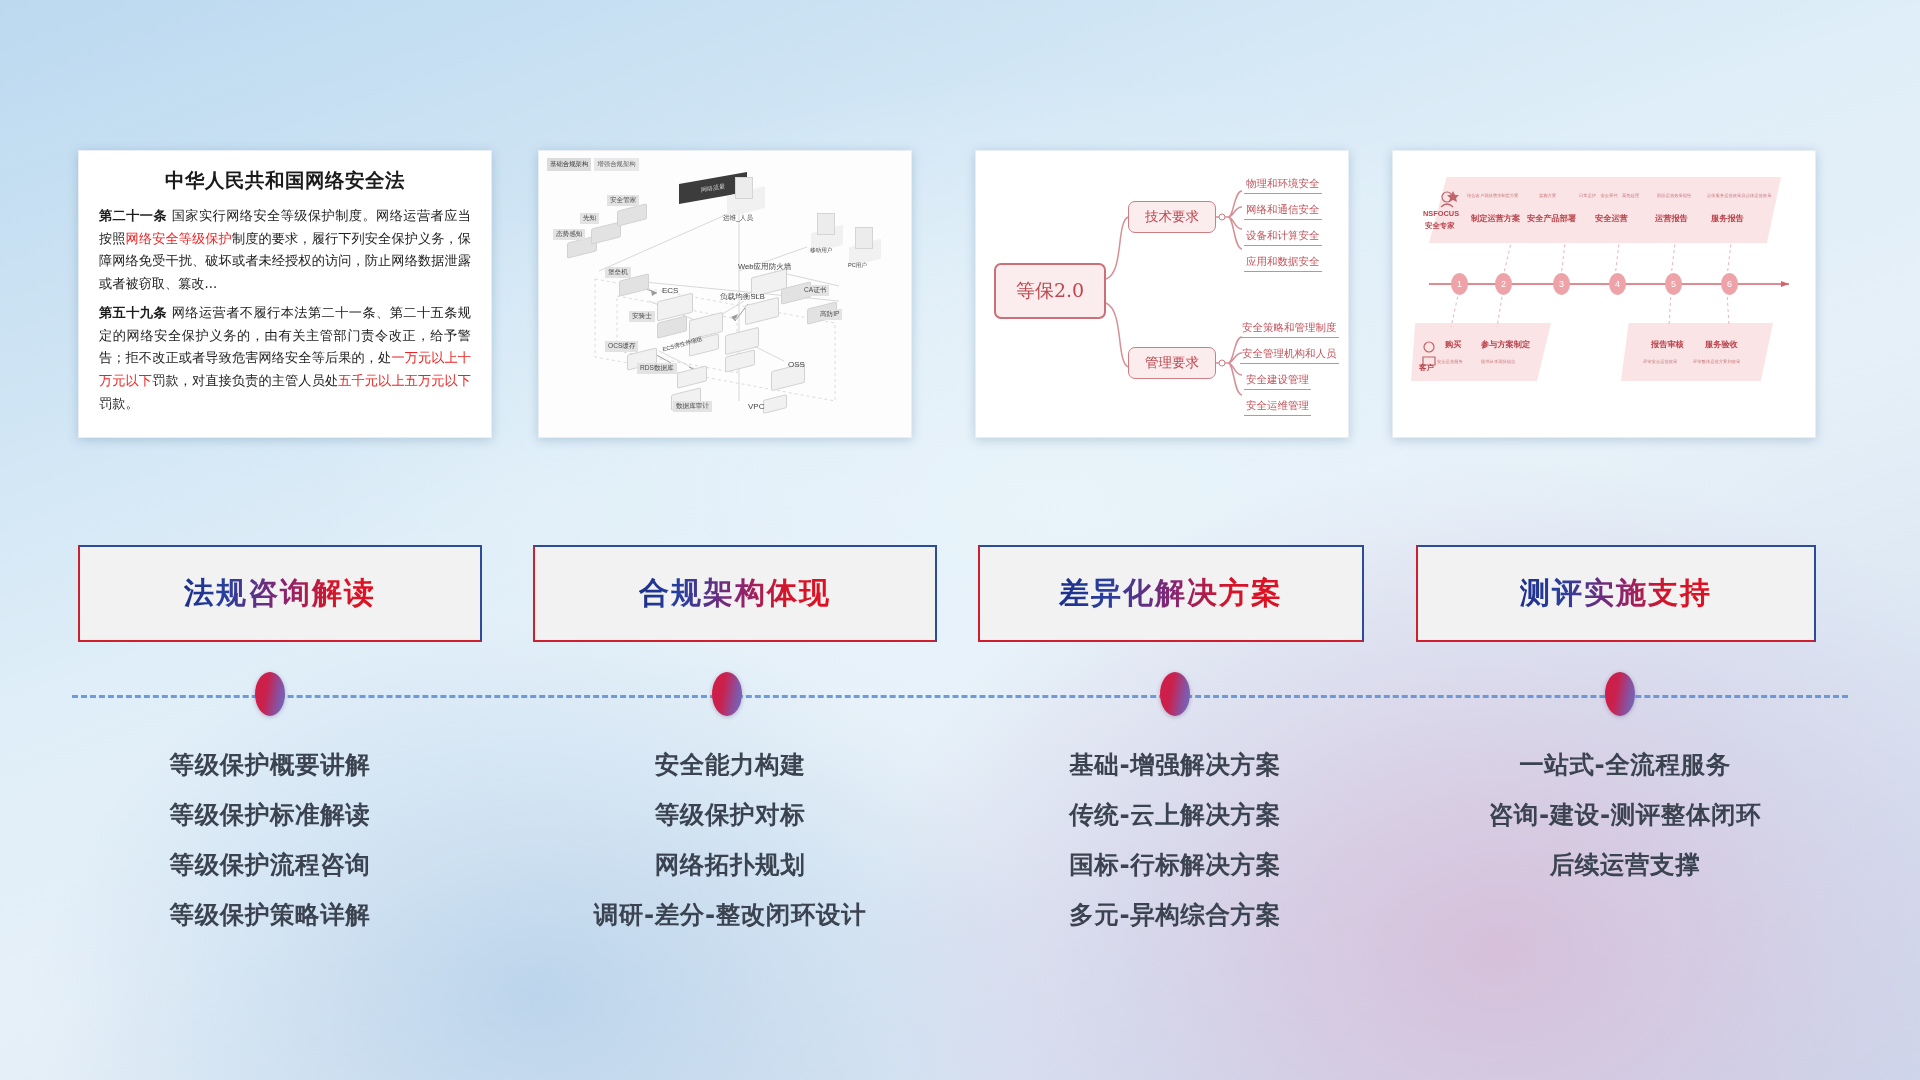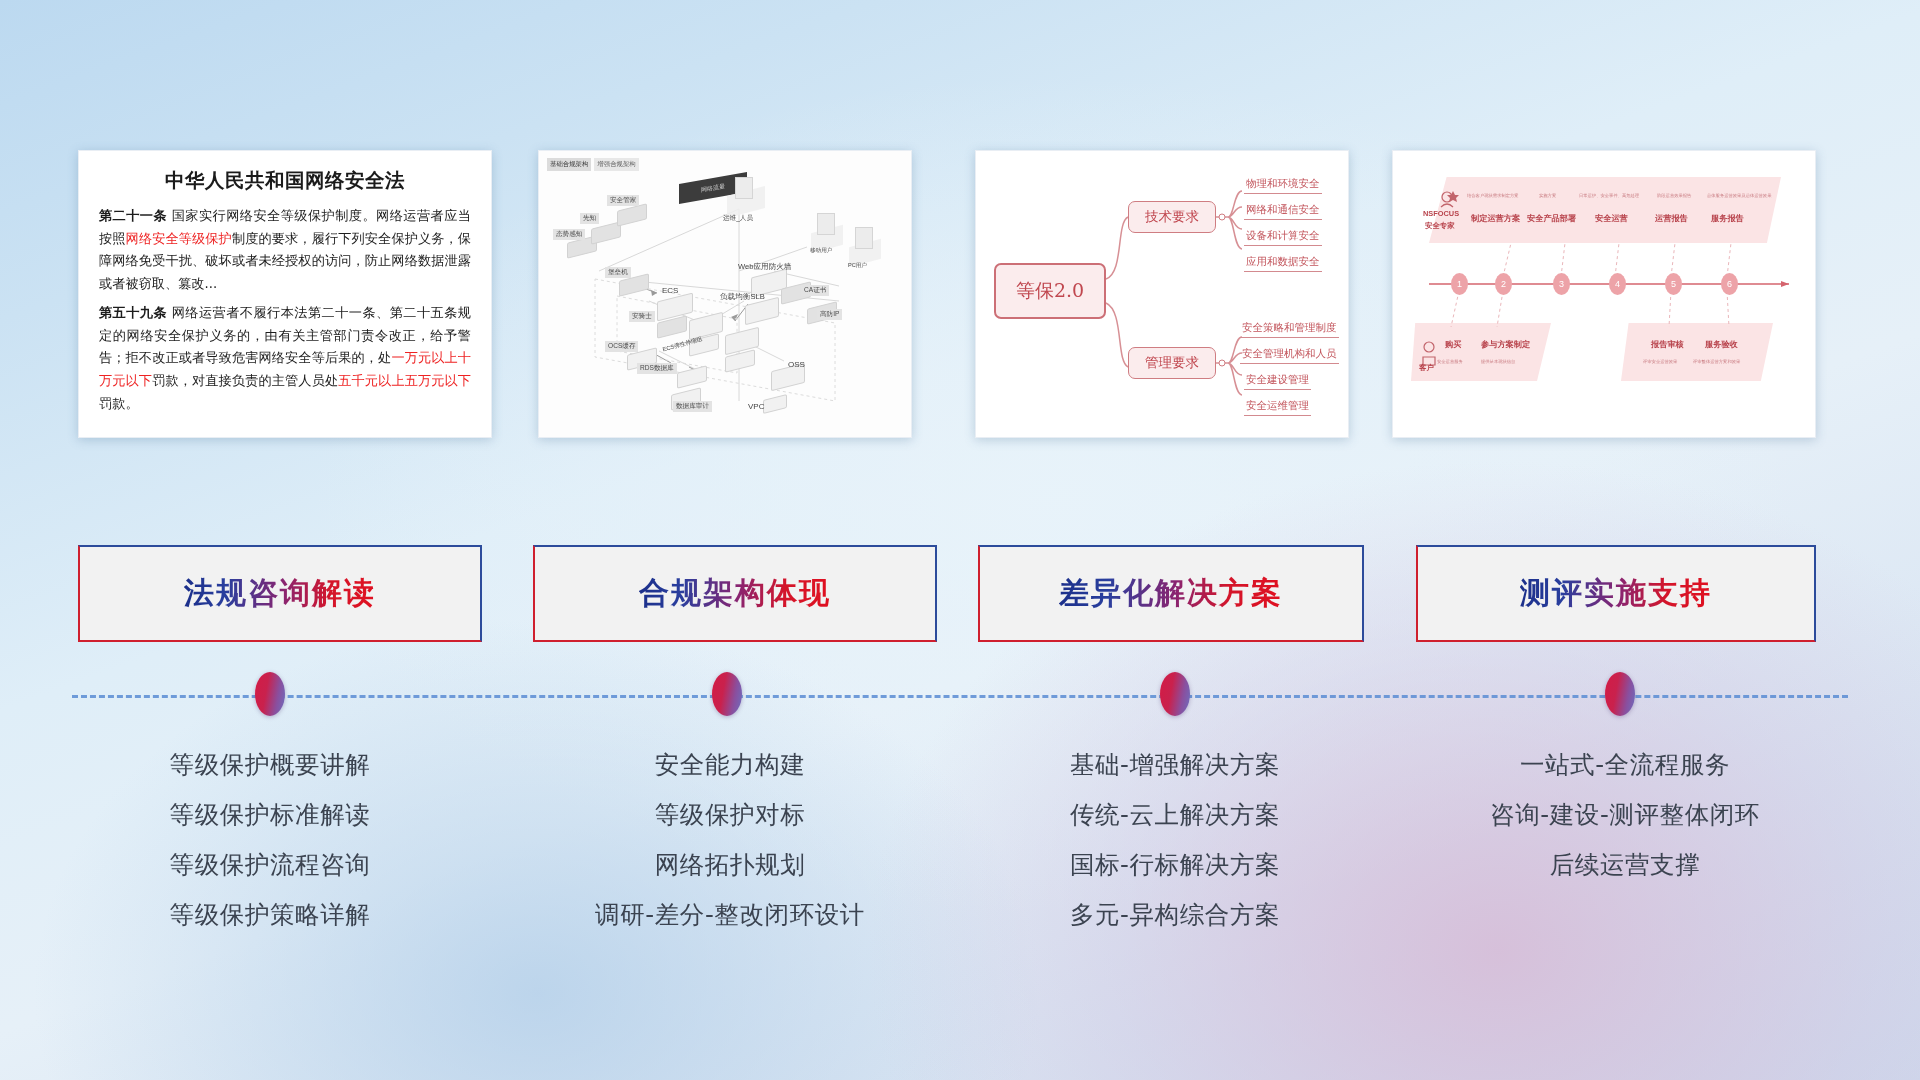--- a/index.html
+++ b/index.html
@@ -107,21 +107,21 @@
   
   .timeline { position:absolute; left:0; top:668px; width:1920px; height:56px; }
   .tl-line { position:absolute; left:72px; top:27px; width:1776px; height:0;
         border-top:3px dashed #5b8dd4; opacity:.85; }
   .tl-dot { position:absolute; top:4px; width:30px; height:44px; border-radius:50%;
         background:linear-gradient(100deg,#d31b45 0%,#c9214d 38%,#8a4f9e 72%,#6c6fc0 100%);
         box-shadow:0 1px 4px rgba(90,60,120,.35); }
   .d1 { left:255px; } .d2 { left:712px; } .d3 { left:1160px; } .d4 { left:1605px; }
 
   
-  .lists { position:absolute; left:0; top:740px; width:1704px; height:230px; }
+  .lists { position:absolute; left:0; top:740px; width:1704px; height:230px;font-weight:bold; }
   .col { position:absolute; top:0; text-align:center; }
   .col .li { font-size:24.5px; color:#3b4350; line-height:50px; white-space:nowrap;
         font-family:"DejaVu Sans",sans-serif; letter-spacing:.6px; }
   .lc1 { left:60px;   width:420px; }
   .lc2 { left:510px;  width:440px; }
   .lc3 { left:960px;  width:430px; }
   .lc4 { left:1405px; width:440px; }
 </style>
 </head>
 <body>

